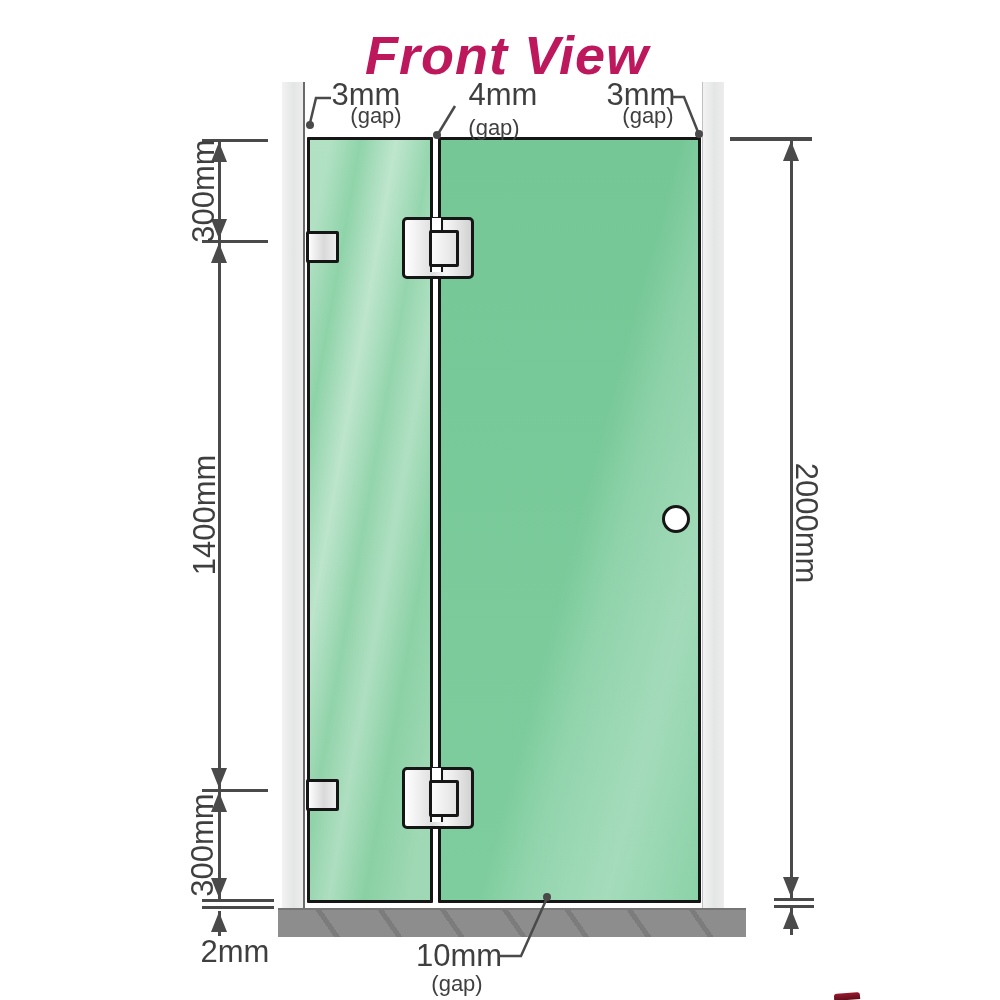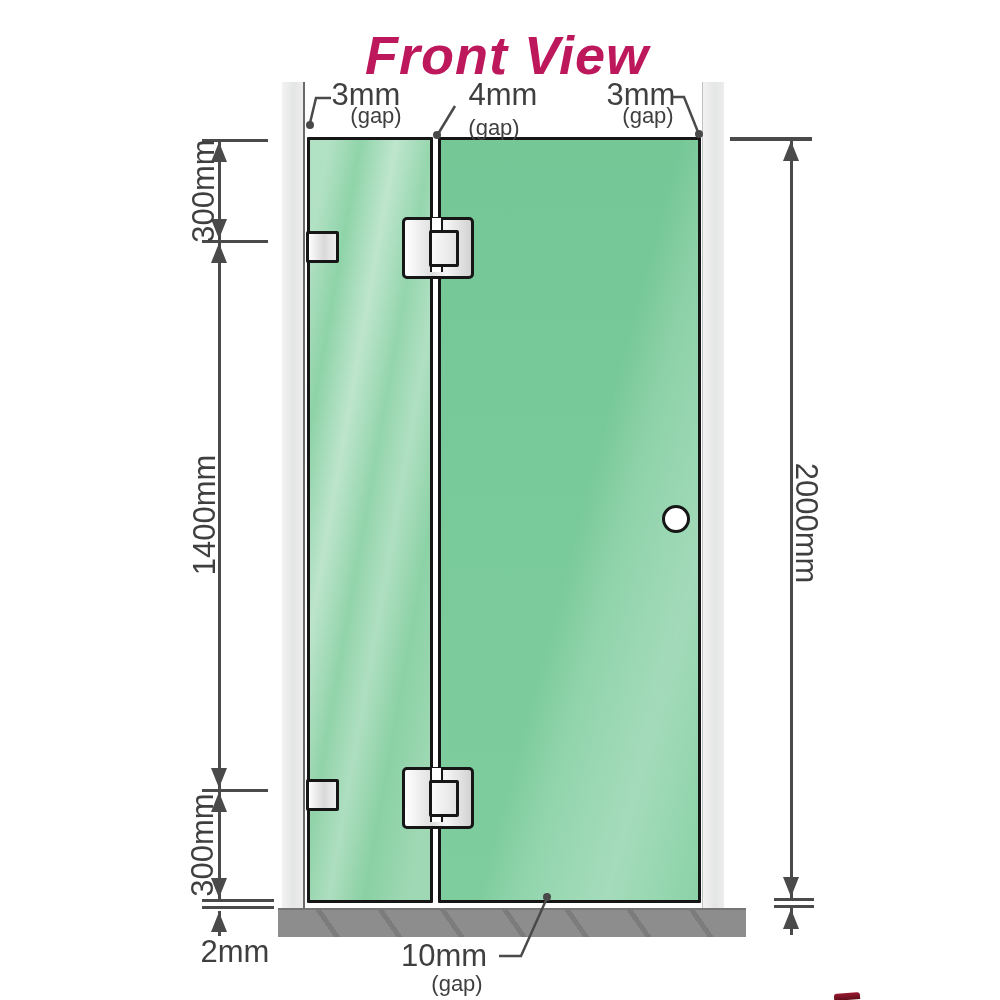--- a/index.html
+++ b/index.html
@@ -139,21 +139,21 @@
 
   <div class="abs dim-label" style="left:366px;top:95px;">3mm</div>
   <div class="abs dim-label gap-unit" style="left:376px;top:116px;">(gap)</div>
 
   <div class="abs dim-label" style="left:489px;top:95px;margin-left:14px;">4mm</div>
   <div class="abs dim-label gap-unit" style="left:494px;top:128px;">(gap)</div>
 
   <div class="abs dim-label" style="left:641px;top:95px;">3mm</div>
   <div class="abs dim-label gap-unit" style="left:648px;top:116px;">(gap)</div>
 
-  <div class="abs dim-label" style="left:444px;top:956px;">10mm</div>
+  <div class="abs dim-label" style="left:459px;top:956px;">10mm</div>
   <div class="abs dim-label gap-unit" style="left:457px;top:984px;">(gap)</div>
 
   <svg class="abs leaders" width="1000" height="1000" viewBox="0 0 1000 1000">
     <polyline points="331,98 316,98 310,123" fill="none" stroke="#4a4a4a" stroke-width="2.5"></polyline>
     <circle cx="310" cy="125" r="4" fill="#4a4a4a"></circle>
     <polyline points="455,106 438,134" fill="none" stroke="#4a4a4a" stroke-width="2.5"></polyline>
     <circle cx="437" cy="135" r="4" fill="#4a4a4a"></circle>
     <polyline points="672,97 684,97 698,132" fill="none" stroke="#4a4a4a" stroke-width="2.5"></polyline>
     <circle cx="699" cy="134" r="4" fill="#4a4a4a"></circle>
     <polyline points="547,898 521,956 499,956" fill="none" stroke="#4a4a4a" stroke-width="2.5"></polyline>

